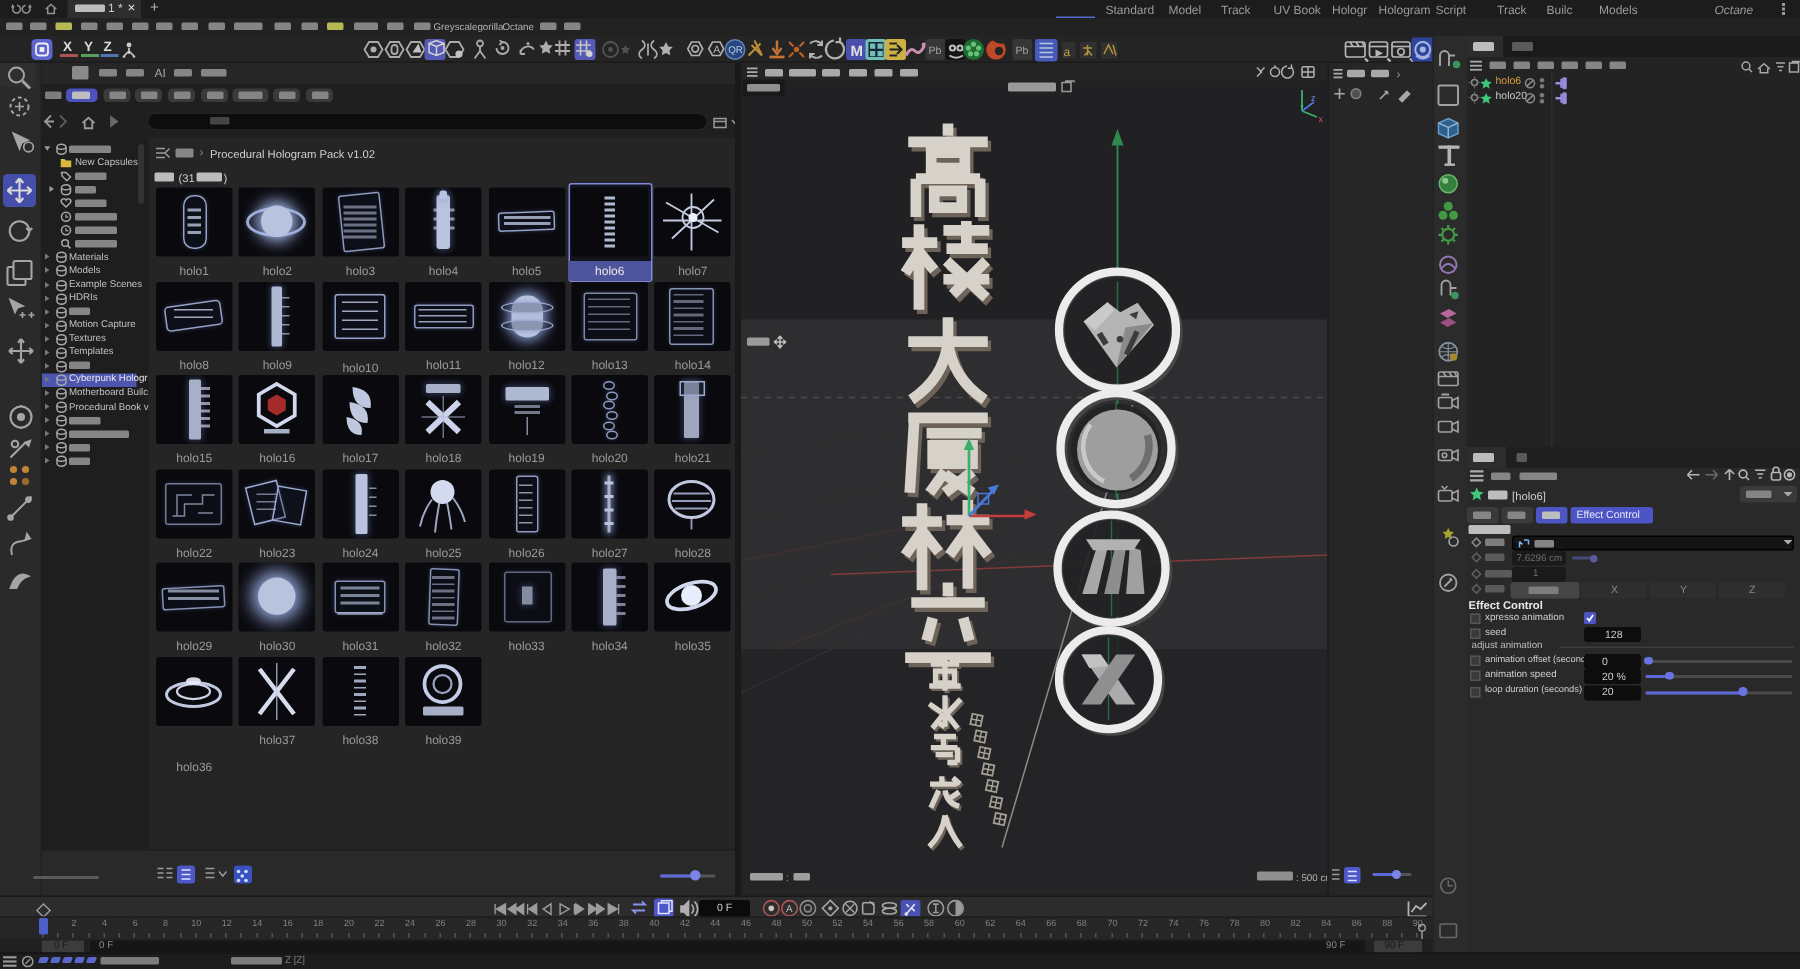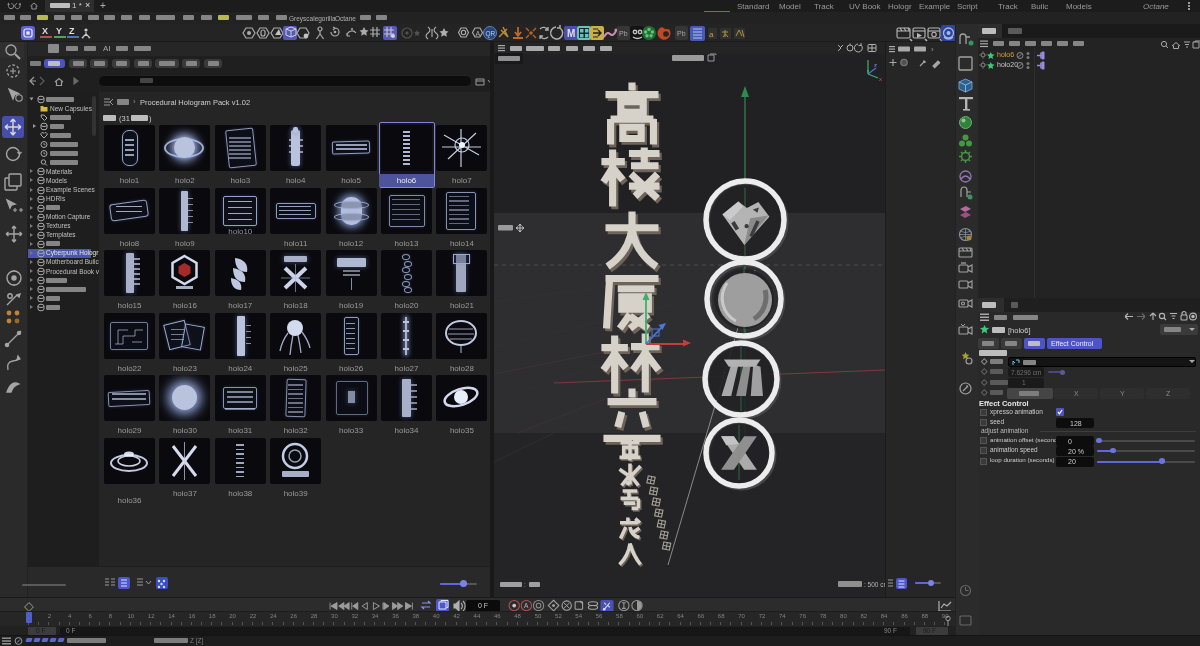--- a/index.html
+++ b/index.html
@@ -34,21 +34,21 @@
 <div class="txt" style="left:85px;top:0px;font-size:9px;color:#ddd;">×</div>
 <div class="txt" style="left:100px;top:0px;font-size:10px;color:#b0b0b0;">+</div>
 
 <div class="txt" style="left:706px;top:16px;font-size:8px;color:#dfe3ff;font-style:italic;font-weight:bold;margin-top:36px;">B3D</div>
 <div class="abs" style="left:704px;top:11px;width:26px;height:2px;background:#5a68d6;"></div>
 <div class="txt" style="left:737px;top:2px;font-size:8px;color:#9a9a9a;">Standard</div>
 <div class="txt" style="left:779px;top:2px;font-size:8px;color:#9a9a9a;">Model</div>
 <div class="txt" style="left:814px;top:2px;font-size:8px;color:#9a9a9a;">Track</div>
 <div class="txt" style="left:849px;top:2px;font-size:8px;color:#9a9a9a;">UV Book</div>
 <div class="txt" style="left:888px;top:2px;font-size:8px;color:#9a9a9a;">Hologr</div>
-<div class="txt" style="left:919px;top:2px;font-size:8px;color:#9a9a9a;">Example</div>
+<div class="txt" style="left:919px;top:2px;font-size:8px;color:#9a9a9a;">Hologram</div>
 <div class="txt" style="left:957px;top:2px;font-size:8px;color:#9a9a9a;">Script</div>
 <div class="txt" style="left:998px;top:2px;font-size:8px;color:#9a9a9a;">Track</div>
 <div class="txt" style="left:1031px;top:2px;font-size:8px;color:#9a9a9a;">Builc</div>
 <div class="txt" style="left:1066px;top:2px;font-size:8px;color:#9a9a9a;">Models</div>
 <div class="txt" style="left:1151px;top:2px;font-size:8px;color:#9a9a9a;margin-top:23px;">Visualize</div>
 <div class="txt" style="left:1143px;top:2px;font-size:8px;color:#9a9a9a;font-style:italic;">Octane</div>
 <div class="abs" style="left:1188px;top:2px;width:1.5px;height:1.5px;background:#9a9a9a;box-shadow:0 3px 0 #9a9a9a,0 6px 0 #9a9a9a;"></div>
 
 <div class="abs" style="left:0;top:12px;width:1200px;height:12px;background:#222222;"></div>
 <div class="blob" style="left:4px;top:15px;width:11px;"></div>
@@ -562,21 +562,21 @@
       <div class="sv" style="left:29px;top:34px;width:5px;height:1.5px;box-shadow:none;opacity:0.7;"></div>
     </div>
 <div class="thlbl" style="left:159.4px;top:238.6px;">holo9</div>
 <div class="th" style="left:214.8px;top:187.6px;">
       <div class="so" style="left:8px;top:8px;width:34px;height:30px;border-radius:2px;transform:rotate(0deg);opacity:0.95;"></div>
       <div class="sv" style="left:13px;top:13px;width:24px;height:1.5px;box-shadow:none;opacity:0.85;"></div>
       <div class="sv" style="left:13px;top:19px;width:24px;height:1.5px;box-shadow:none;opacity:0.85;"></div>
       <div class="sv" style="left:13px;top:25px;width:24px;height:1.5px;box-shadow:none;opacity:0.85;"></div>
       <div class="sv" style="left:13px;top:31px;width:24px;height:1.5px;box-shadow:none;opacity:0.85;"></div>
     </div>
-<div class="thlbl" style="left:214.8px;top:227px;">holo10</div>
+<div class="thlbl" style="left:214.8px;top:241px;">holo10</div>
 <div class="th" style="left:270.2px;top:187.6px;">
       <div class="so" style="left:6px;top:15px;width:40px;height:16px;border-radius:2px;transform:rotate(0deg);opacity:0.9;"></div>
       <div class="sv" style="left:9px;top:18px;width:32px;height:1.5px;box-shadow:none;opacity:0.8;"></div>
       <div class="sv" style="left:9px;top:22px;width:32px;height:1.5px;box-shadow:none;opacity:0.8;"></div>
       <div class="sv" style="left:9px;top:26px;width:32px;height:1.5px;box-shadow:none;opacity:0.8;"></div>
     </div>
 <div class="thlbl" style="left:270.2px;top:238.6px;">holo11</div>
 <div class="th" style="left:325.6px;top:187.6px;">
       <div class="sv" style="left:15px;top:9px;width:21px;height:28px;border-radius:10px;box-shadow:0 0 9px 2px #93a8e2;"></div>
       <div class="so" style="left:8px;top:13px;width:35px;height:8px;border-radius:50%;"></div>
@@ -773,21 +773,21 @@
       </svg>
     </div>
 <div class="thlbl" style="left:436.4px;top:426.4px;">holo35</div>
 <div class="th" style="left:104.0px;top:438.0px;">
       <svg style="left:0;top:0;width:51px;height:46px" viewBox="0 0 51 46">
         <ellipse cx="25" cy="25" rx="18" ry="8" fill="none" stroke="#d5def6" stroke-width="2" opacity=".9"></ellipse>
         <ellipse cx="25" cy="23" rx="11" ry="5" fill="none" stroke="#e2e8fb" stroke-width="1.5" opacity=".9"></ellipse>
         <ellipse cx="25" cy="16" rx="5" ry="2.5" fill="#e8edfc" opacity=".9"></ellipse>
       </svg>
     </div>
-<div class="thlbl" style="left:104.0px;top:496px;">holo36</div>
+<div class="thlbl" style="left:104.0px;top:507px;">holo36</div>
 <div class="th" style="left:159.4px;top:438.0px;">
       <svg style="left:0;top:0;width:51px;height:46px" viewBox="0 0 51 46">
         <g stroke="#e2e8fb" stroke-width="3" opacity=".95">
           <path d="M14 8 L37 38 M37 8 L14 38"></path>
         </g>
         <path d="M25.5 4 v38" stroke="#c3cff0" stroke-width="1" opacity=".7"></path>
       </svg>
     </div>
 <div class="thlbl" style="left:159.4px;top:489.0px;">holo37</div>
 <div class="th" style="left:214.8px;top:438.0px;">

